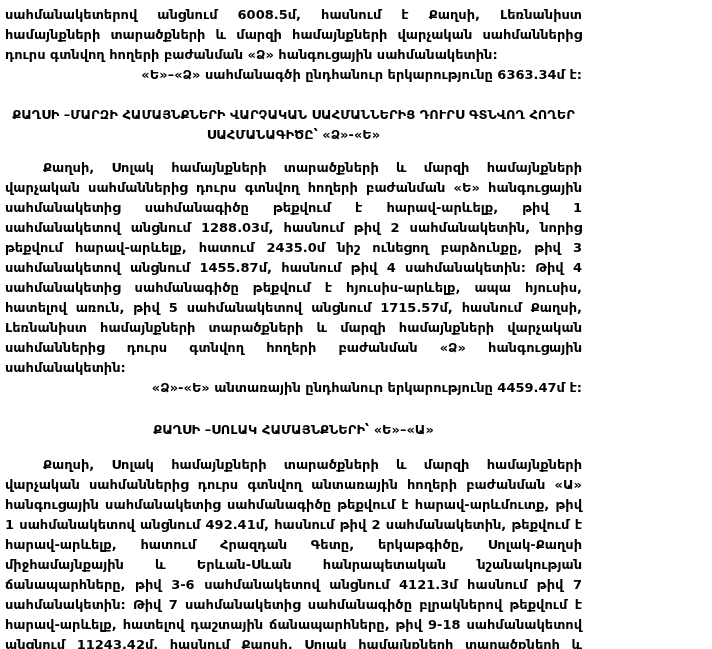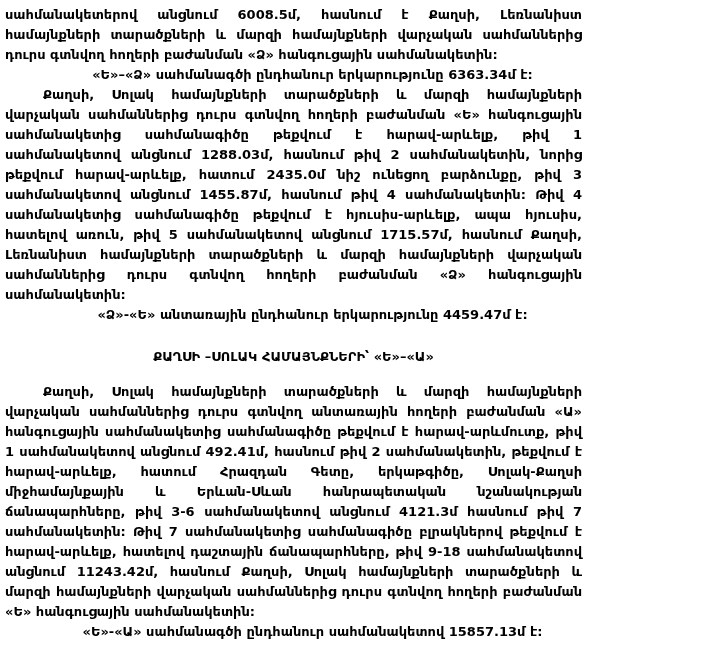--- a/index.html
+++ b/index.html
@@ -25,21 +25,21 @@
     margin: 0;
     text-align: justify;
     text-align-last: left;
   }
   .para.indent {
     text-indent: 38px;
   }
   .summary {
     margin: 0;
     text-indent: 38px;
-    text-align: center;
+    text-align: right;
   }
   .heading {
     margin: 20px 0 13px 0;
     text-align: center;
     font-weight: bold;
   }
   .heading div {
     margin: 0;
   }
   .heading.single {
@@ -48,20 +48,24 @@
 </style>
 </head>
 <body>
 
 <div class="page">
 
   <p class="para">սահմանակետերով անցնում 6008.5մ, հասնում է Քաղսի, Լեռնանիստ համայնքների տարածքների և մարզի համայնքների վարչական սահմաններից դուրս գտնվող հողերի բաժանման «Ձ» հանգուցային սահմանակետին:</p>
 
   <p class="summary">«Ե»–«Ձ» սահմանագծի ընդհանուր երկարությունը 6363.34մ է:</p>
 
+  <div class="heading">
+    <div>ՔԱՂՍԻ –ՄԱՐԶԻ ՀԱՄԱՅՆՔՆԵՐԻ ՎԱՐՉԱԿԱՆ ՍԱՀՄԱՆՆԵՐԻՑ ԴՈՒՐՍ ԳՏՆՎՈՂ ՀՈՂԵՐ</div>
+    <div>ՍԱՀՄԱՆԱԳԻԾԸ՝  «Ձ»-«Ե»</div>
+  </div>
 
   <p class="para indent">Քաղսի, Սոլակ համայնքների տարածքների և մարզի համայնքների վարչական սահմաններից դուրս գտնվող հողերի բաժանման «Ե» հանգուցային սահմանակետից սահմանագիծը թեքվում է հարավ-արևելք, թիվ 1 սահմանակետով անցնում 1288.03մ, հասնում թիվ 2 սահմանակետին, նորից թեքվում հարավ-արևելք, հատում 2435.0մ նիշ ունեցող բարձունքը, թիվ 3 սահմանակետով անցնում 1455.87մ, հասնում թիվ 4 սահմանակետին: Թիվ 4 սահմանակետից սահմանագիծը թեքվում է հյուսիս-արևելք, ապա հյուսիս, հատելով առուն, թիվ 5 սահմանակետով անցնում 1715.57մ, հասնում Քաղսի, Լեռնանիստ համայնքների տարածքների և մարզի համայնքների վարչական սահմաններից դուրս գտնվող հողերի բաժանման «Ձ» հանգուցային սահմանակետին:</p>
 
   <p class="summary">«Ձ»-«Ե» անտառային ընդհանուր երկարությունը 4459.47մ է:</p>
 
   <div class="heading single">
     <div>ՔԱՂՍԻ –ՍՈԼԱԿ ՀԱՄԱՅՆՔՆԵՐԻ՝  «Ե»–«Ա»</div>
   </div>
 
   <p class="para indent">Քաղսի, Սոլակ համայնքների տարածքների և մարզի համայնքների վարչական սահմաններից դուրս գտնվող անտառային հողերի բաժանման «Ա» հանգուցային սահմանակետից սահմանագիծը թեքվում է հարավ-արևմուտք, թիվ 1 սահմանակետով անցնում 492.41մ, հասնում թիվ 2 սահմանակետին, թեքվում է հարավ-արևելք, հատում Հրազդան Գետը, երկաթգիծը, Սոլակ-Քաղսի միջհամայնքային և Երևան-Սևան հանրապետական նշանակության ճանապարհները, թիվ 3-6 սահմանակետով անցնում 4121.3մ հասնում թիվ 7 սահմանակետին: Թիվ 7 սահմանակետից սահմանագիծը բլրակներով թեքվում է հարավ-արևելք, հատելով դաշտային ճանապարհները, թիվ 9-18 սահմանակետով անցնում 11243.42մ, հասնում Քաղսի, Սոլակ համայնքների տարածքների և մարզի համայնքների վարչական սահմաններից դուրս գտնվող հողերի բաժանման «Ե» հանգուցային սահմանակետին:</p>

